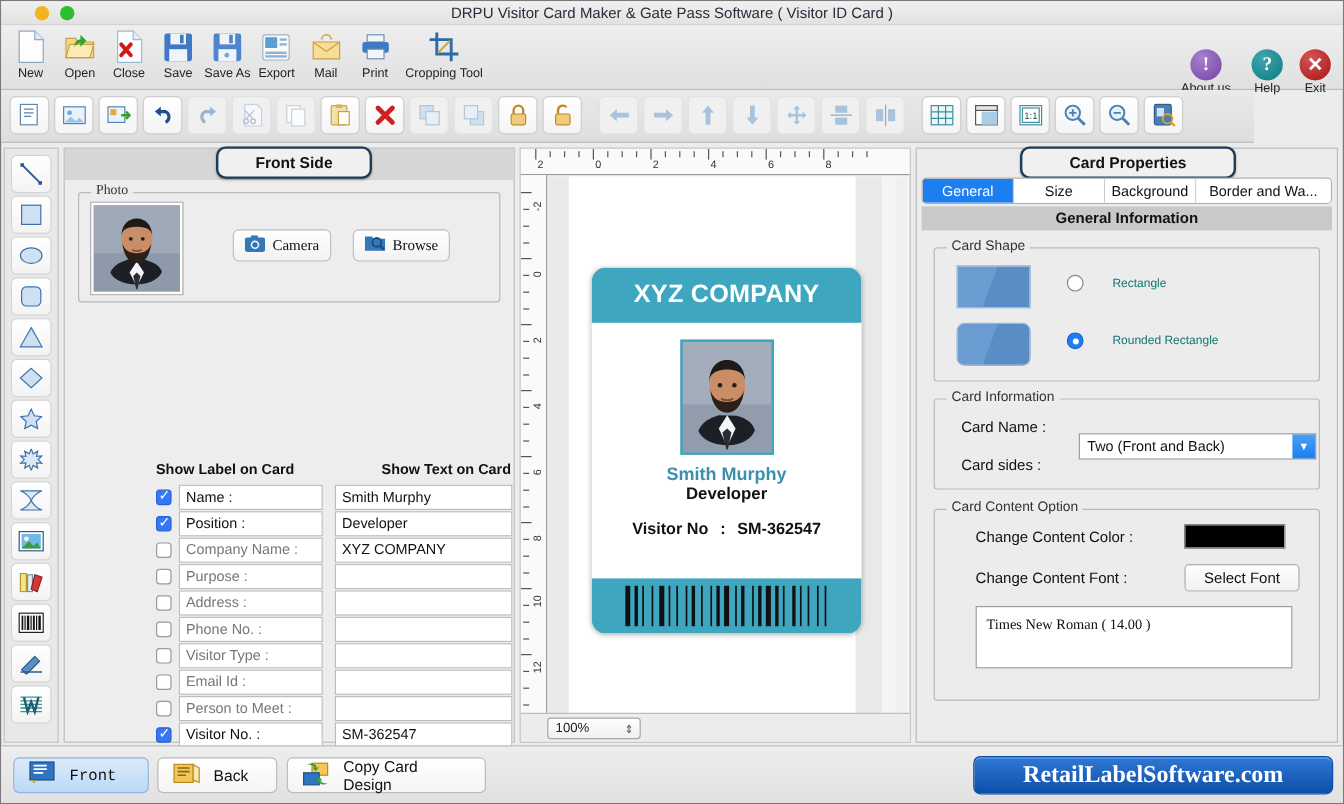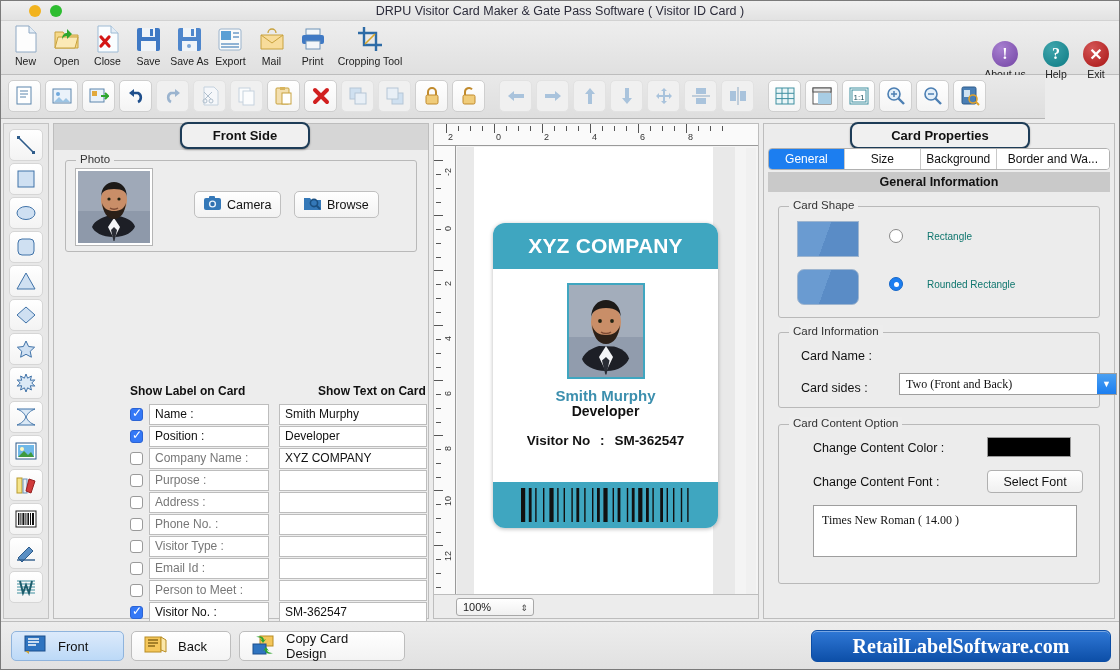--- a/index.html
+++ b/index.html
@@ -86,21 +86,21 @@
     border-radius:8px; background:#f0f0f0; box-shadow:0 1px 2px rgba(0,0,0,.35);
     display:flex; align-items:center; justify-content:center;
     font-weight:bold; font-size:13px; color:#111;
   }
   #frontSideCap { left:126px; width:130px; }
 
   .group { position:absolute; border:1px solid #b9b9b9; border-radius:3px; }
   .glabel { position:absolute; top:-8px; left:10px; background:#ededed;
             padding:0 4px; font-size:11.5px; color:#333; }
 
-  .photoGroup { left:11px; top:36px; width:352px; height:92px; }
+  .photoGroup { left:11px; top:36px; width:352px; height:92px;font-family:Liberation Serif, serif; }
   .photoBox { position:absolute; left:10px; top:8px; width:76px; height:76px;
               border:2px solid #ffffff; outline:1px solid #b5b5b5;
               overflow:hidden; background:#9aa3b0; }
   .btn {
     border:1px solid #c0c0c0; border-radius:5px;
     background:linear-gradient(#ffffff,#f2f2f2);
     display:flex; align-items:center; gap:6px; padding:0 9px;
     font-size:12.5px; color:#111;
   }
   .camBtn { position:absolute; left:128px; top:30px; height:27px; }
@@ -224,21 +224,21 @@
                  font-size:12px; padding:7px 8px; color:#111;
                  font-family:"Liberation Serif", serif; }
 
   
   .bottom { position:absolute; left:0; bottom:0; width:1118px; height:48px;
             background:linear-gradient(#ededed,#e1e1e1); border-top:1px solid #bdbdbd; }
   .bbtn { position:absolute; top:9px; height:30px; border:1px solid #bdbdbd;
           border-radius:5px; background:linear-gradient(#ffffff,#f4f4f4);
           display:flex; align-items:center; gap:10px; padding:0 12px;
           font-size:13px; color:#111; }
-  .bbtn.sel { background:linear-gradient(#dceafb,#bcd9f7); border-color:#8fb4dd; }
+  .bbtn.sel { background:linear-gradient(#dceafb,#bcd9f7); border-color:#8fb4dd;font-family:Liberation Mono, monospace; }
   #btnFront { left:10px; width:113px; }
   #btnBack  { left:130px; width:100px; }
   #btnCopy  { left:238px; width:166px; }
   .brand { position:absolute; right:8px; top:8px; width:300px; height:32px;
            border-radius:6px; background:linear-gradient(#2f78d6,#0d4fa8);
            border:1px solid #0b4da5;
            display:flex; align-items:center; justify-content:center;
            color:#fff; font-size:20px; font-weight:bold;
            font-family:"Liberation Serif", serif;
            box-shadow:inset 0 1px 0 rgba(255,255,255,.35); }
@@ -940,21 +940,21 @@
       <div style="position:absolute; left:110px; top:70px; display:flex; align-items:center;">
         <span class="radio on"></span>
         <span class="rlabel">Rounded Rectangle</span>
       </div>
     </div>
 
     <div class="group infoGroup">
       <span class="glabel">Card Information</span>
       <div style="position:absolute; left:22px; top:16px;" class="fldLabel">Card Name :</div>
       <div style="position:absolute; left:22px; top:48px;" class="fldLabel">Card sides :</div>
-      <div class="selectBox" style="position:absolute; left:120px; top:40px; width:218px;font-family:Liberation Serif, serif;">
+      <div class="selectBox" style="position:absolute; left:120px; top:28px; width:198px;">
         <span>Two (Front and Back)</span>
         <span class="caret">▼</span>
       </div>
     </div>
 
     <div class="group contentGroup">
       <span class="glabel">Card Content Option</span>
       <div style="position:absolute; left:34px; top:16px;" class="fldLabel">Change Content Color :</div>
       <div class="colorSwatch" style="position:absolute; left:208px; top:12px;"></div>
       <div style="position:absolute; left:34px; top:50px;" class="fldLabel">Change Content Font :</div>

